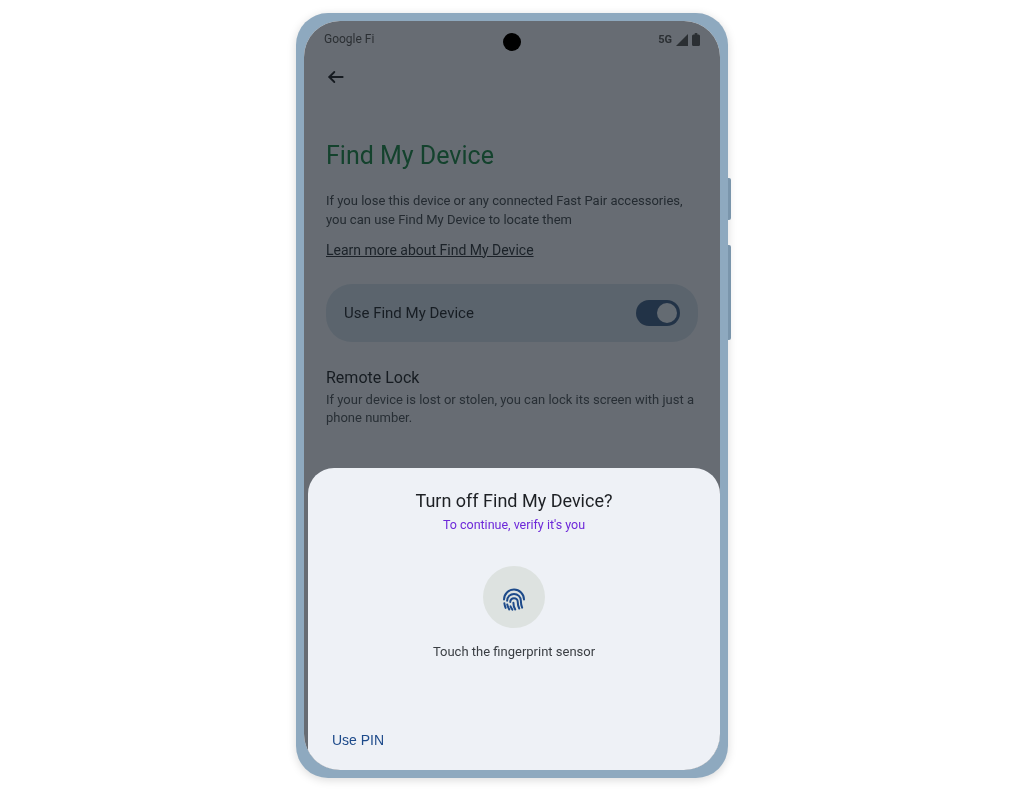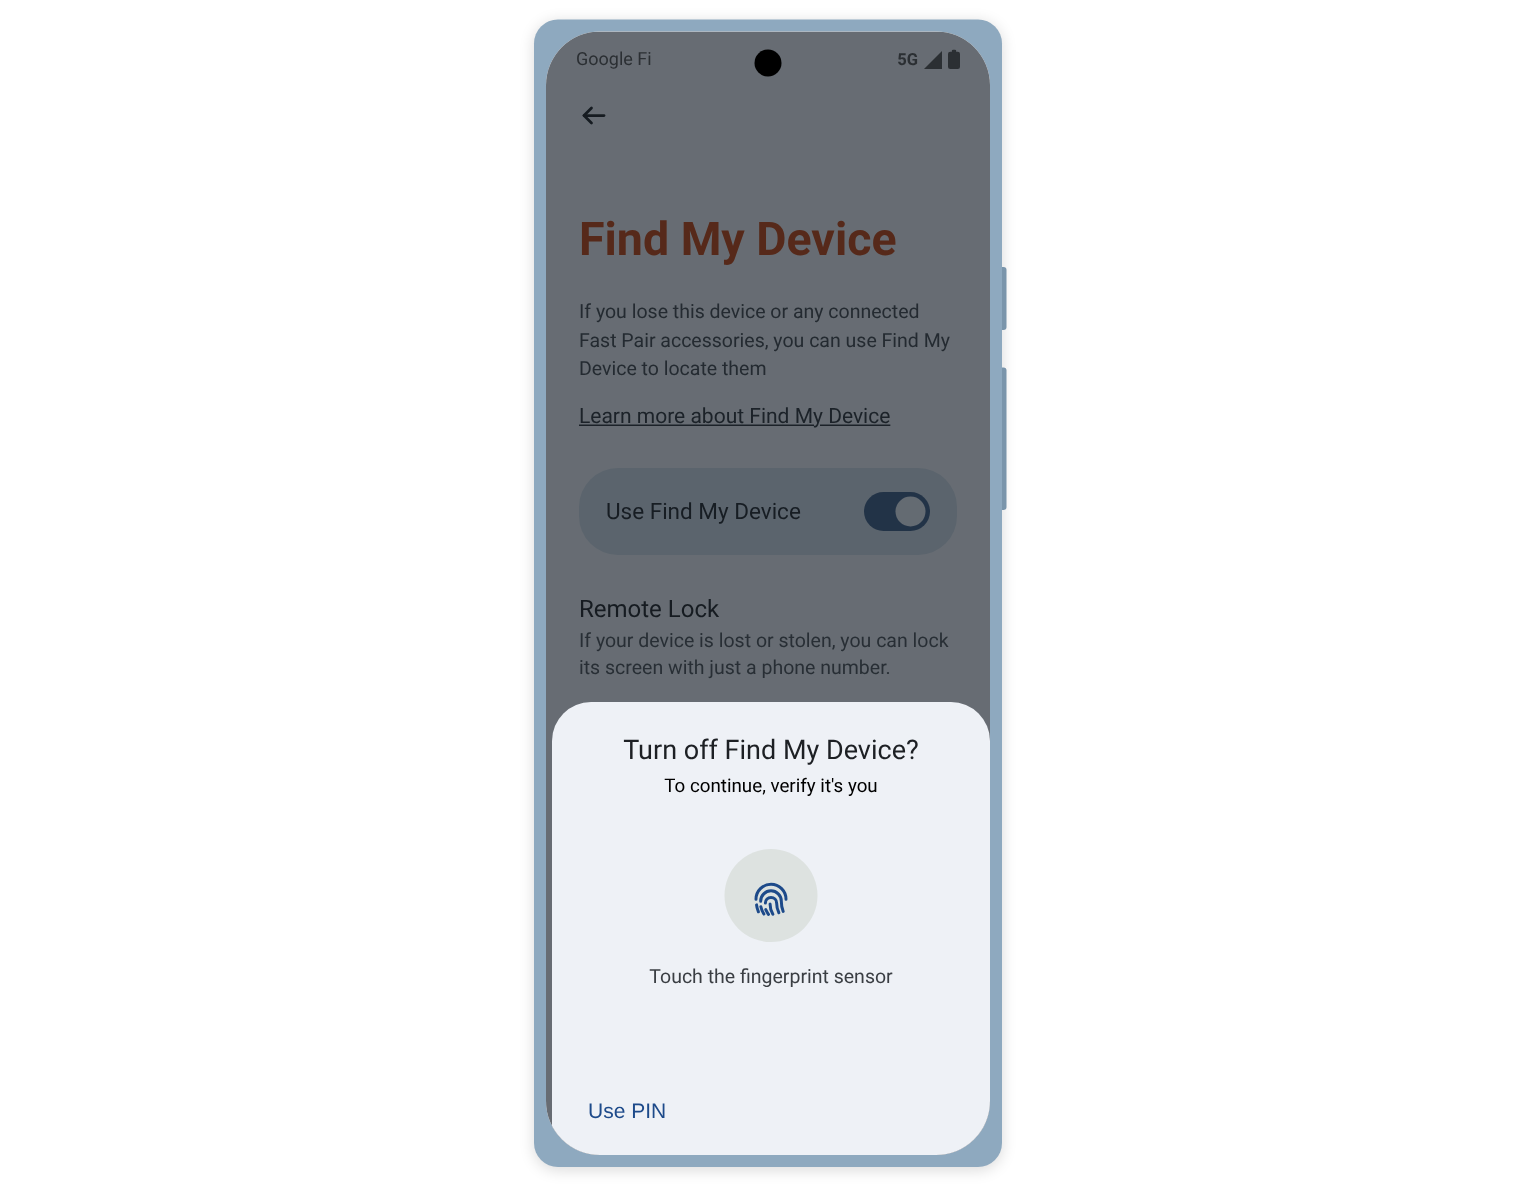--- a/index.html
+++ b/index.html
@@ -9,24 +9,24 @@
       background: #ffffff;
       display: flex;
       align-items: center;
       justify-content: center;
       font-family: -apple-system, BlinkMacSystemFont, "Segoe UI", Roboto, sans-serif;
       overflow: hidden;
     }
 
     
     .phone-frame {
-      width: 312px;
+      width: 432px;
       height: 765px;
       background: #8ea9bf;
-      border-radius: 16px;
+      border-radius: 32px;
       padding: 8px;
       position: relative;
       box-shadow: 0 2px 10px rgba(0,0,0,0.15);
     }
     .side-button-top {
       position: absolute;
       right: -3px;
       top: 165px;
       width: 3px;
       height: 42px;
@@ -99,24 +99,24 @@
     
     .settings-content {
       position: absolute;
       inset: 0;
       padding: 46px 22px 0 22px;
       color: #1b1c1e;
       z-index: 2;
     }
     .back-row { margin-bottom: 50px; }
     .page-title {
-      font-size: 31px;
-      font-weight: 700;
+      font-size: 25px;
+      font-weight: 400;
       margin-bottom: 22px;
-      color: #c2410c;
+      color: #15803d;
     }
     .desc {
       font-size: 13px;
       line-height: 1.45;
       color: #3f4347;
       margin-bottom: 10px;
     }
     .learn-link {
       font-size: 14px;
       text-decoration: underline;
@@ -171,21 +171,21 @@
     .sheet-title {
       font-size: 18px;
       font-weight: 400;
       text-align: center;
       color: #1d2024;
       margin-bottom: 6px;
     }
     .sheet-sub {
       font-size: 12.5px;
       text-align: center;
-      color: #000000;
+      color: #6d28d9;
       margin-bottom: 34px;
     }
     .fp-wrap { display: flex; flex-direction: column; align-items: center; gap: 16px; flex: 1; }
     .fp-circle {
       width: 62px;
       height: 62px;
       background: #dde2e0;
       border-radius: 50%;
       display: flex;
       align-items: center;

